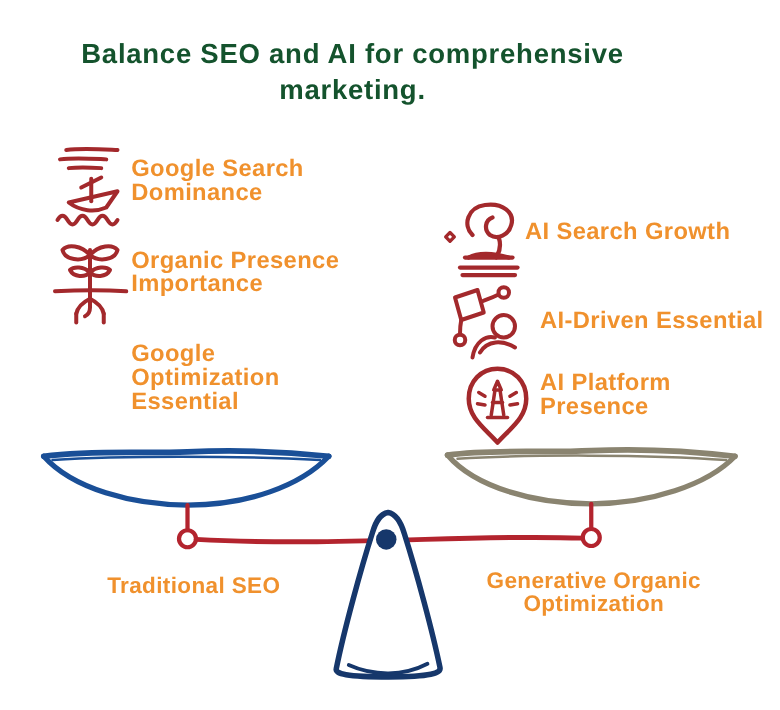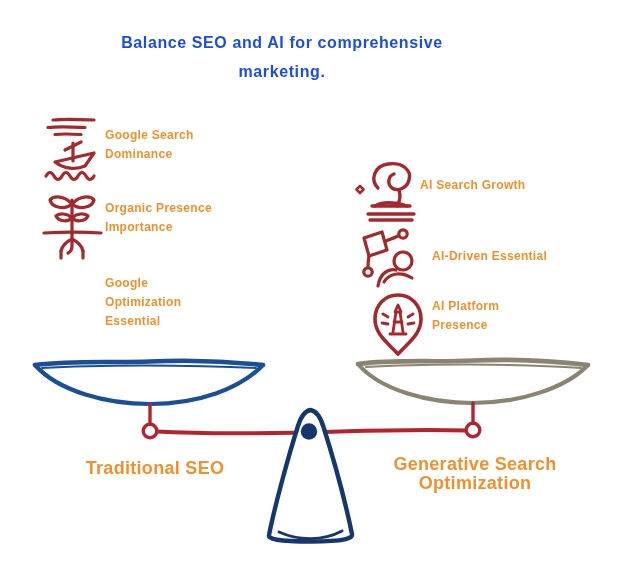--- a/index.html
+++ b/index.html
@@ -10,31 +10,31 @@
     height: 568px;
     background: #ffffff;
     overflow: hidden;
     font-family: "Liberation Sans", sans-serif;
   }
   .title {
     position: absolute;
     left: 0; top: 28px;
     width: 564px;
     text-align: center;
-    color: #1d4ed8;
-    font-size: 16px;
+    color: #14532d;
+    font-size: 22px;
     font-weight: bold;
     letter-spacing: 0.6px;
     line-height: 29px;
     white-space: pre-line;
   }
   .feature-label {
     position: absolute;
     color: #F0912D;
-    font-size: 12px;
+    font-size: 19px;
     font-weight: bold;
     letter-spacing: 0.3px;
     line-height: 19px;
     white-space: pre-line;
   }
   .icon-box { position: absolute; }
   .scale-svg { position: absolute; left: 0; top: 353px; }
   .pan-label {
     position: absolute;
     color: #F0912D;
@@ -158,16 +158,16 @@
     </g>
 
     <g>
       <path d="M269,182 C275,152 289,101 298,73 C301,63 304.5,58 310.5,57 C316.5,58 320.5,64 323.5,74 C333,104 346,152 352,181 C353,185.5 345,188.5 311,188.5 C277,188.5 268,186 269,182 Z" fill="#ffffff" stroke="#16376B" stroke-width="4.4" stroke-linejoin="round"></path>
       <path d="M279,179 C299,188 323,188 342,178" fill="none" stroke="#16376B" stroke-width="3" stroke-linecap="round"></path>
       <circle cx="309" cy="78.5" r="8.2" fill="#16376B"></circle>
     </g>
   </svg>
 
   <div class="pan-label lbl-left">Traditional SEO</div>
-  <div class="pan-label lbl-right">Generative Search
+  <div class="pan-label lbl-right">Generative Organic
 Optimization</div>
 
 </div>
 
 </body></html>

